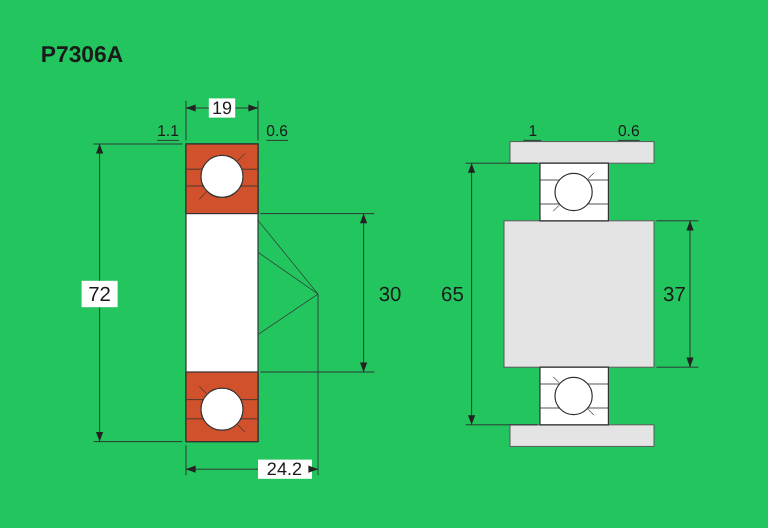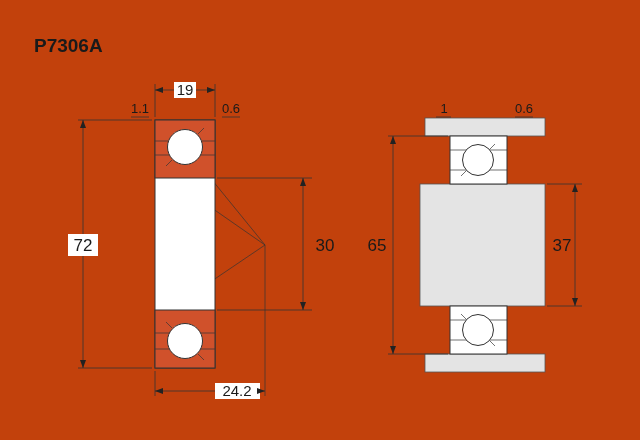--- a/index.html
+++ b/index.html
@@ -1,16 +1,16 @@
 <!DOCTYPE html>
 <html><head>
 <meta charset="utf-8">
 <style>
   html,body{margin:0;padding:0;background:#fff;}
-  .stage{position:relative;width:640px;height:440px;background:#c2410c;overflow:hidden;
+  .stage{position:relative;width:640px;height:440px;background:#22c55e;overflow:hidden;
          font-family:"Liberation Sans", sans-serif;}
   svg text{font-family:"Liberation Sans", sans-serif;fill:#1a1a1a;}
   .title-txt{font-size:19px;font-weight:600;}
   .dim-lg{font-size:17px;}
   .dim{font-size:15px;}
   .dim-sm{font-size:13px;}
   .outline{stroke:#333;stroke-width:1;}
   .thin{stroke:#333;stroke-width:0.7;fill:none;}
   .dimline{stroke:#333;stroke-width:0.8;fill:none;}
   .arrow{fill:#222;stroke:none;}

